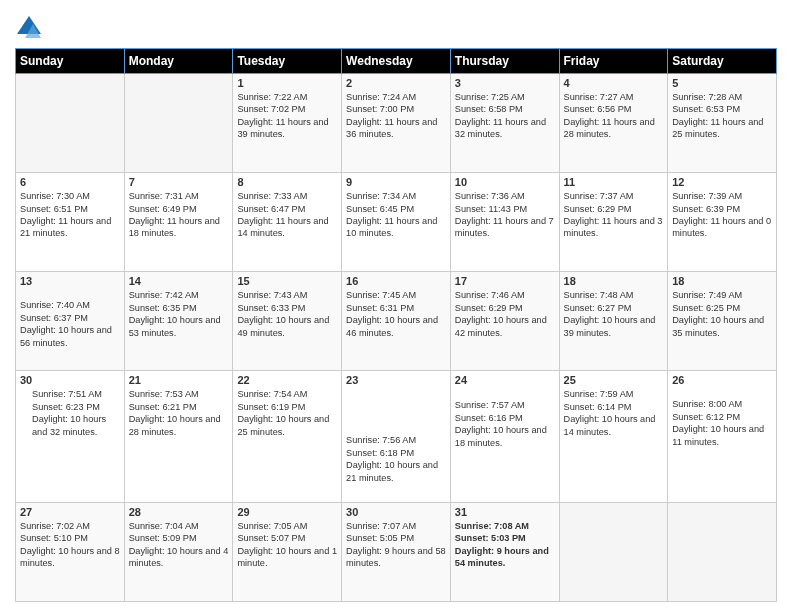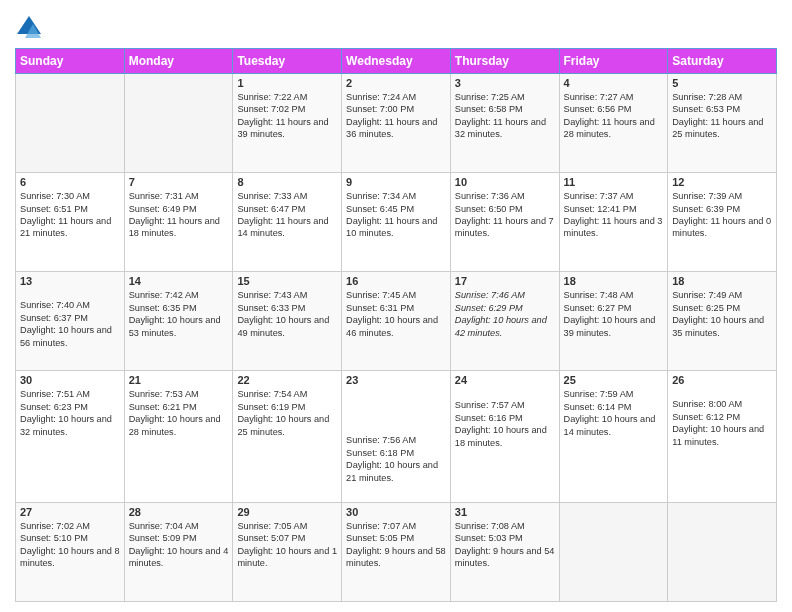--- a/index.html
+++ b/index.html
@@ -59,21 +59,21 @@
     .title-location {
       font-size: 16px;
       color: #555;
     }
     .calendar-table {
       width: 100%;
       border-collapse: collapse;
       flex: 1;
     }
     .calendar-table th {
-      background-color: #d946ef;
+      background-color: #000000;
       color: #fff;
       font-size: 12px;
       font-weight: bold;
       padding: 5px 4px;
       text-align: left;
       border: 1px solid #5a9ad5;
     }
     .calendar-table td {
       border: 1px solid #ccc;
       vertical-align: top;
@@ -193,27 +193,27 @@
           </td>
           <td>
             <span class="day-number">9</span>
             <div class="day-info" style="white-space: pre-line;">Sunrise: 7:34 AM
 Sunset: 6:45 PM
 Daylight: 11 hours and 10 minutes.</div>
           </td>
           <td>
             <span class="day-number">10</span>
             <div class="day-info" style="white-space: pre-line;">Sunrise: 7:36 AM
-Sunset: 6:50 PM
+Sunset: 11:43 PM
 Daylight: 11 hours and 7 minutes.</div>
           </td>
           <td>
             <span class="day-number">11</span>
             <div class="day-info" style="white-space: pre-line;">Sunrise: 7:37 AM
-Sunset: 12:41 PM
+Sunset: 6:29 PM
 Daylight: 11 hours and 3 minutes.</div>
           </td>
           <td>
             <span class="day-number">12</span>
             <div class="day-info" style="white-space: pre-line;">Sunrise: 7:39 AM
 Sunset: 6:39 PM
 Daylight: 11 hours and 0 minutes.</div>
           </td>
         </tr>
         <tr>
@@ -236,41 +236,41 @@
 Daylight: 10 hours and 49 minutes.</div>
           </td>
           <td>
             <span class="day-number">16</span>
             <div class="day-info" style="white-space: pre-line;">Sunrise: 7:45 AM
 Sunset: 6:31 PM
 Daylight: 10 hours and 46 minutes.</div>
           </td>
           <td>
             <span class="day-number">17</span>
-            <div class="day-info" style="white-space: pre-line; font-style: italic;">Sunrise: 7:46 AM
+            <div class="day-info" style="white-space: pre-line;">Sunrise: 7:46 AM
 Sunset: 6:29 PM
 Daylight: 10 hours and 42 minutes.</div>
           </td>
           <td>
             <span class="day-number">18</span>
             <div class="day-info" style="white-space: pre-line;">Sunrise: 7:48 AM
 Sunset: 6:27 PM
 Daylight: 10 hours and 39 minutes.</div>
           </td>
           <td>
             <span class="day-number">18</span>
             <div class="day-info" style="white-space: pre-line;">Sunrise: 7:49 AM
 Sunset: 6:25 PM
 Daylight: 10 hours and 35 minutes.</div>
           </td>
         </tr>
         <tr>
           <td>
             <span class="day-number">30</span>
-            <div class="day-info" style="white-space: pre-line;">Sunrise: 7:51 AM
+            <div class="day-info" style="white-space: pre-line; margin-left: 12px;">Sunrise: 7:51 AM
 Sunset: 6:23 PM
 Daylight: 10 hours and 32 minutes.</div>
           </td>
           <td>
             <span class="day-number">21</span>
             <div class="day-info" style="white-space: pre-line;">Sunrise: 7:53 AM
 Sunset: 6:21 PM
 Daylight: 10 hours and 28 minutes.</div>
           </td>
           <td>
@@ -324,21 +324,21 @@
 Daylight: 10 hours and 1 minute.</div>
           </td>
           <td>
             <span class="day-number">30</span>
             <div class="day-info" style="white-space: pre-line;">Sunrise: 7:07 AM
 Sunset: 5:05 PM
 Daylight: 9 hours and 58 minutes.</div>
           </td>
           <td>
             <span class="day-number">31</span>
-            <div class="day-info" style="white-space: pre-line;">Sunrise: 7:08 AM
+            <div class="day-info" style="white-space: pre-line; font-weight: bold;">Sunrise: 7:08 AM
 Sunset: 5:03 PM
 Daylight: 9 hours and 54 minutes.</div>
           </td>
           <td class="empty-cell"></td>
           <td class="empty-cell"></td>
         </tr>
       </tbody>
   </table>
 </div>
 

